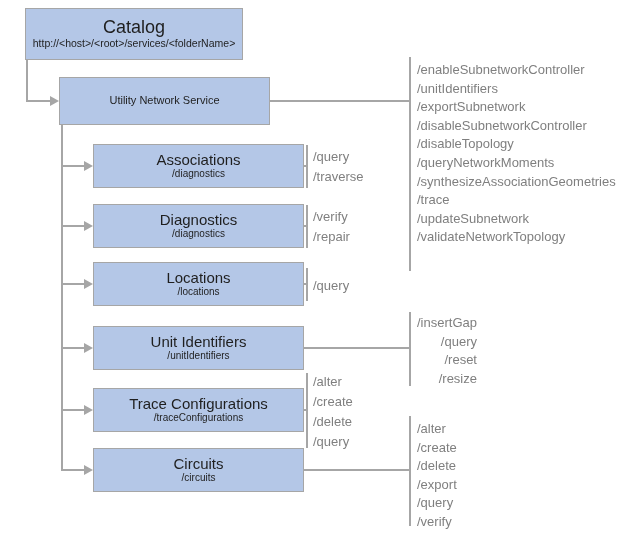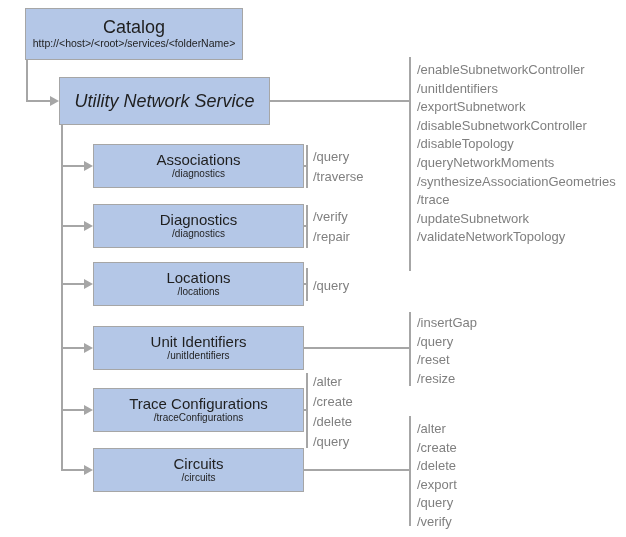--- a/index.html
+++ b/index.html
@@ -15,21 +15,21 @@
     border:1.5px solid var(--box-border);
     display:flex;flex-direction:column;align-items:center;justify-content:center;
     color:var(--title-text);text-align:right;
   }
   .node .title{line-height:1.05;}
   .node .sub{line-height:1.2;}
   .catalog{left:25px;top:8px;width:218px;height:52px;}
   .catalog .title{font-size:18px;}
   .catalog .sub{font-size:10.5px;}
   .service{left:59px;top:77px;width:211px;height:48px;}
-  .service .title{font-size:18px;font-style:italic;}
+  .service .title{font-size:11px;}
   .service .sub{font-size:11px;}
   .res{left:93px;width:211px;height:44px;}
   .res .title{font-size:15px;}
   .res .sub{font-size:10px;}
   .r0{top:144px;} .r1{top:204px;} .r2{top:262px;}
   .r3{top:326px;} .r4{top:388px;} .r5{top:448px;}
 
   .hline,.vline{position:absolute;background:var(--line);}
   .hline{height:2px;} .vline{width:2px;}
   .arrow{
@@ -66,21 +66,21 @@
   .t-r1{left:306px;top:205px;height:43px;}
   .t-r2{left:306px;top:268px;height:33px;}
   .t-r3{left:409px;top:312px;height:74px;}
   .t-r4{left:306px;top:373px;height:75px;}
   .t-r5{left:409px;top:416px;height:110px;}
 
   .ops-svc{left:417px;top:61px;}
   .ops-r0{left:313px;top:147px;}
   .ops-r1{left:313px;top:207px;}
   .ops-r2{left:313px;top:276px;}
-  .ops-r3{left:417px;top:314px;}
+  .ops-r3{left:417px;top:314px;text-align:right;}
   .ops-r4{left:313px;top:372px;}
   .ops-r5{left:417px;top:420px;}
 </style>
 </head>
 <body>
 
 <div id="canvas" style="--box-fill: #b4c7e7; --box-border: #a6a6a6; --line: #a6a6a6; --operation-text: #7f7f7f; --title-text: #1f1f1f;">
 
   <div class="vline l-cat-v"></div>
   <div class="hline l-cat-h"></div>

